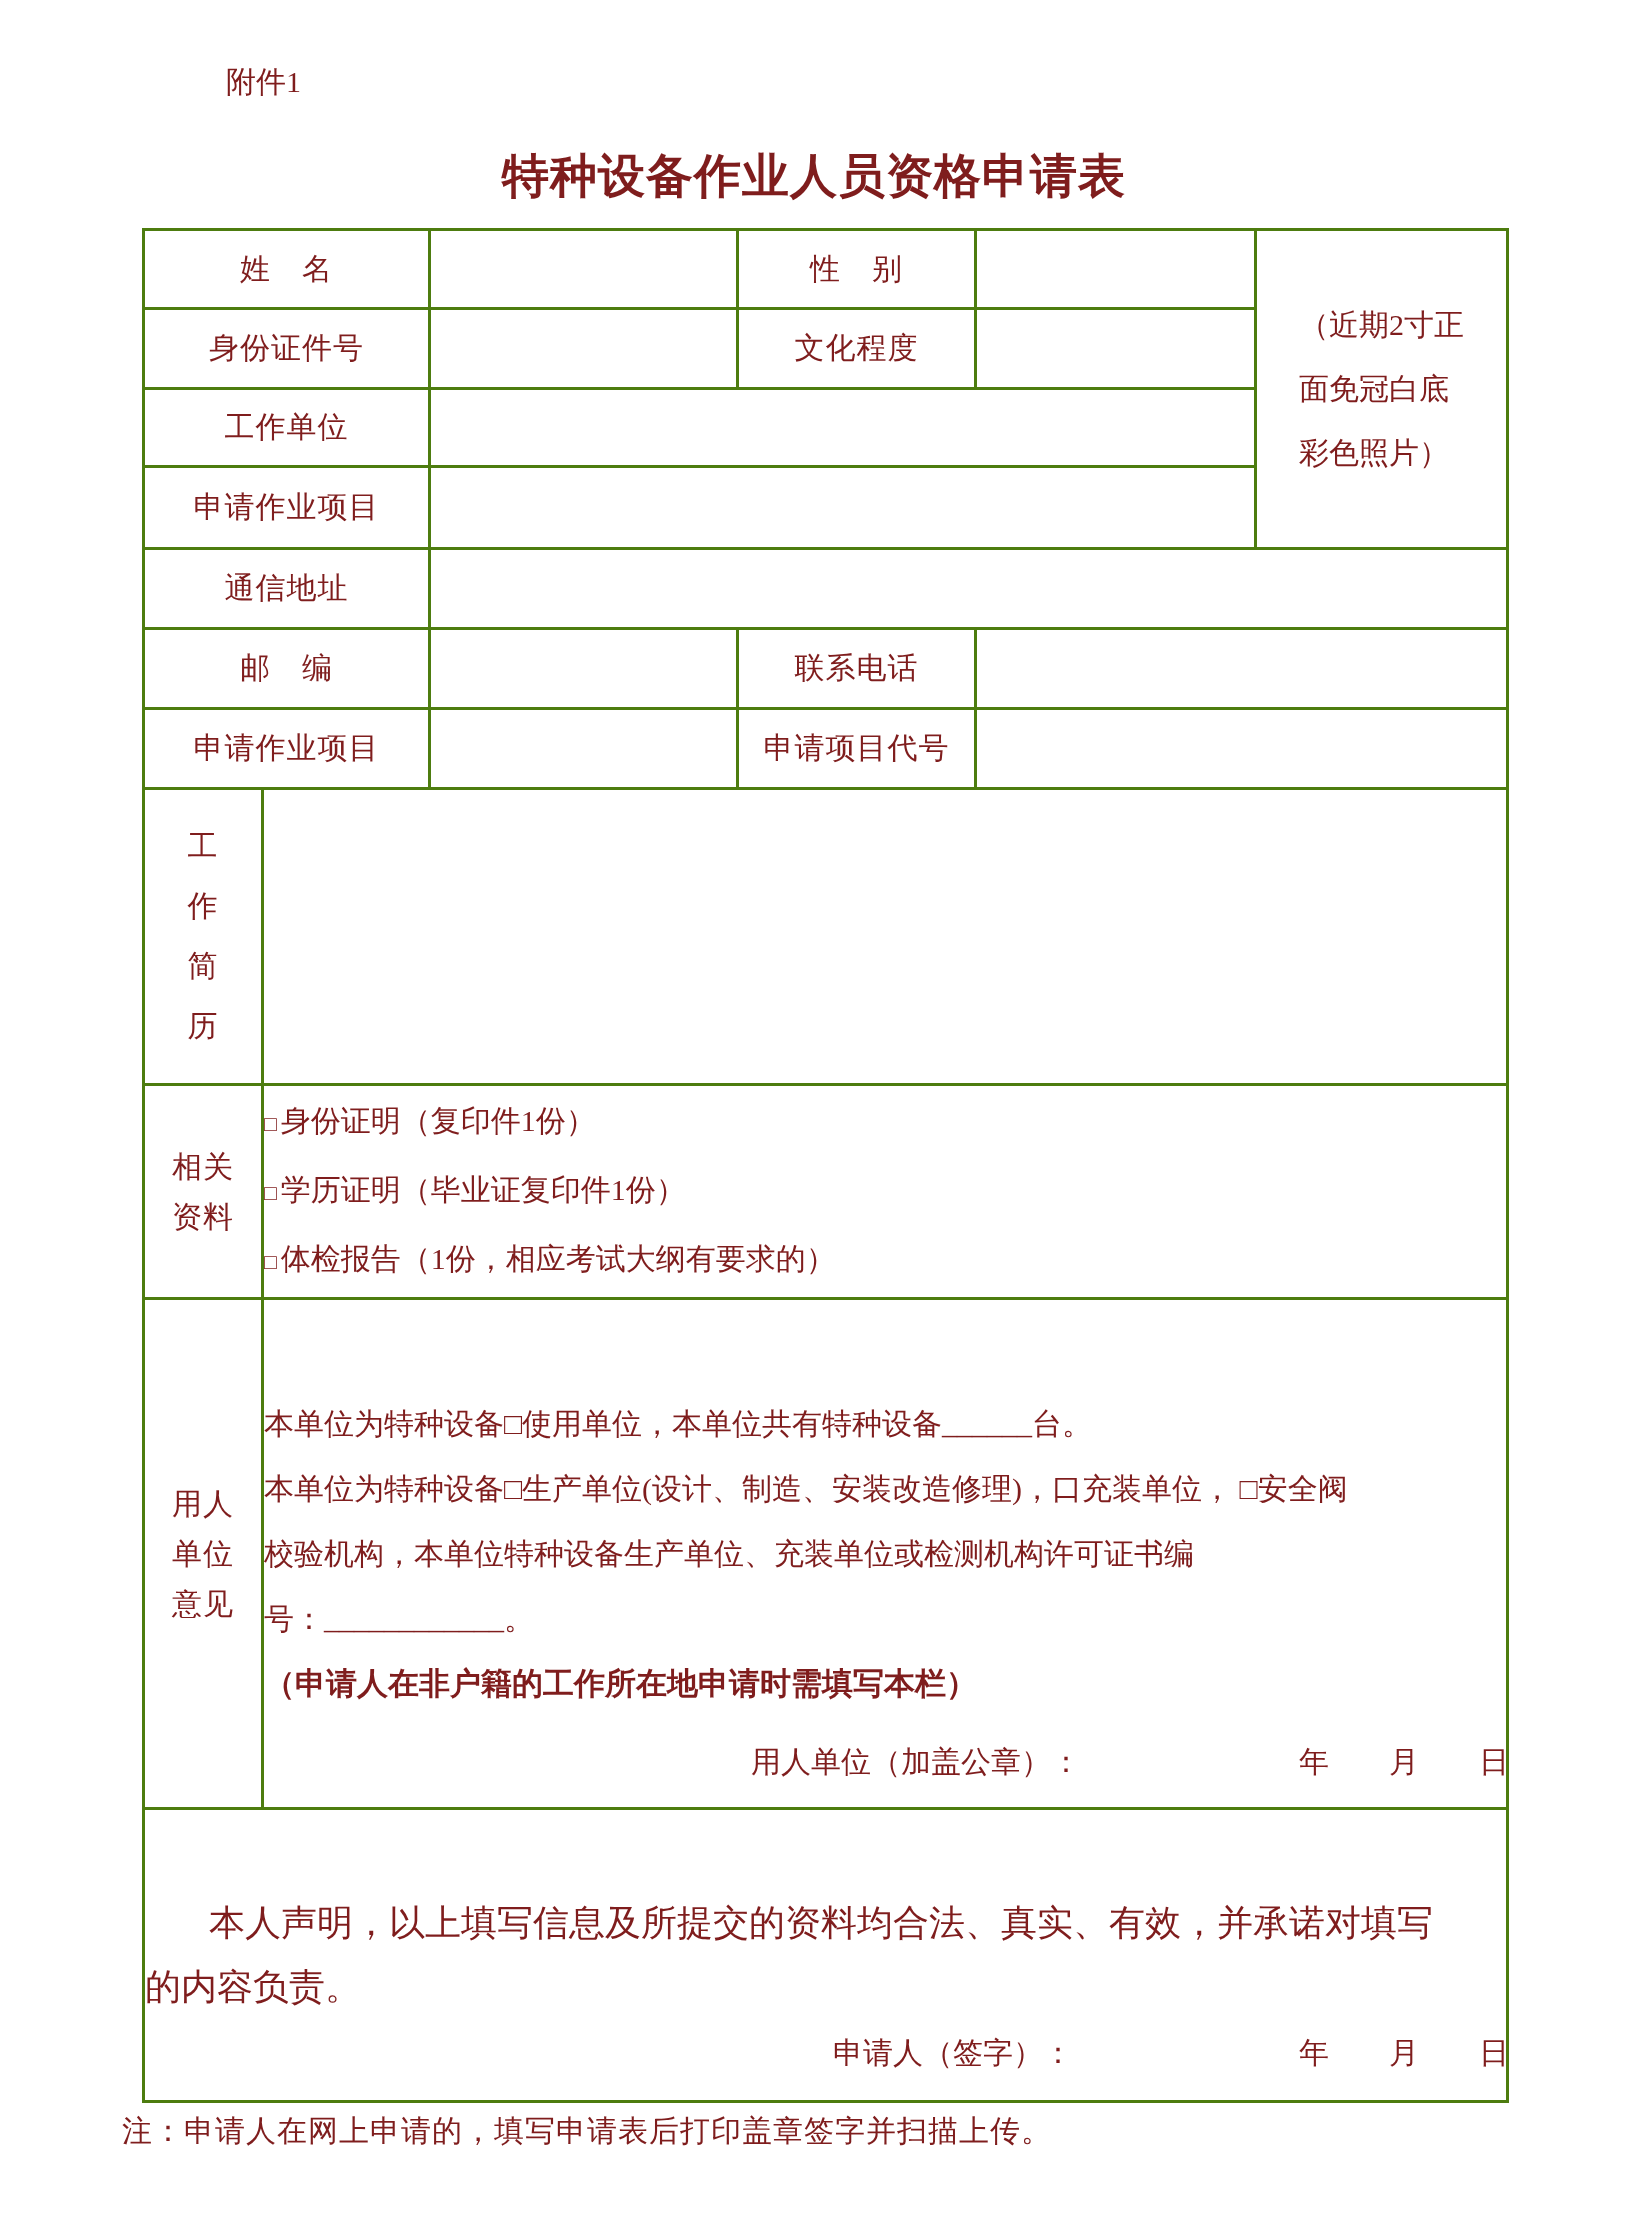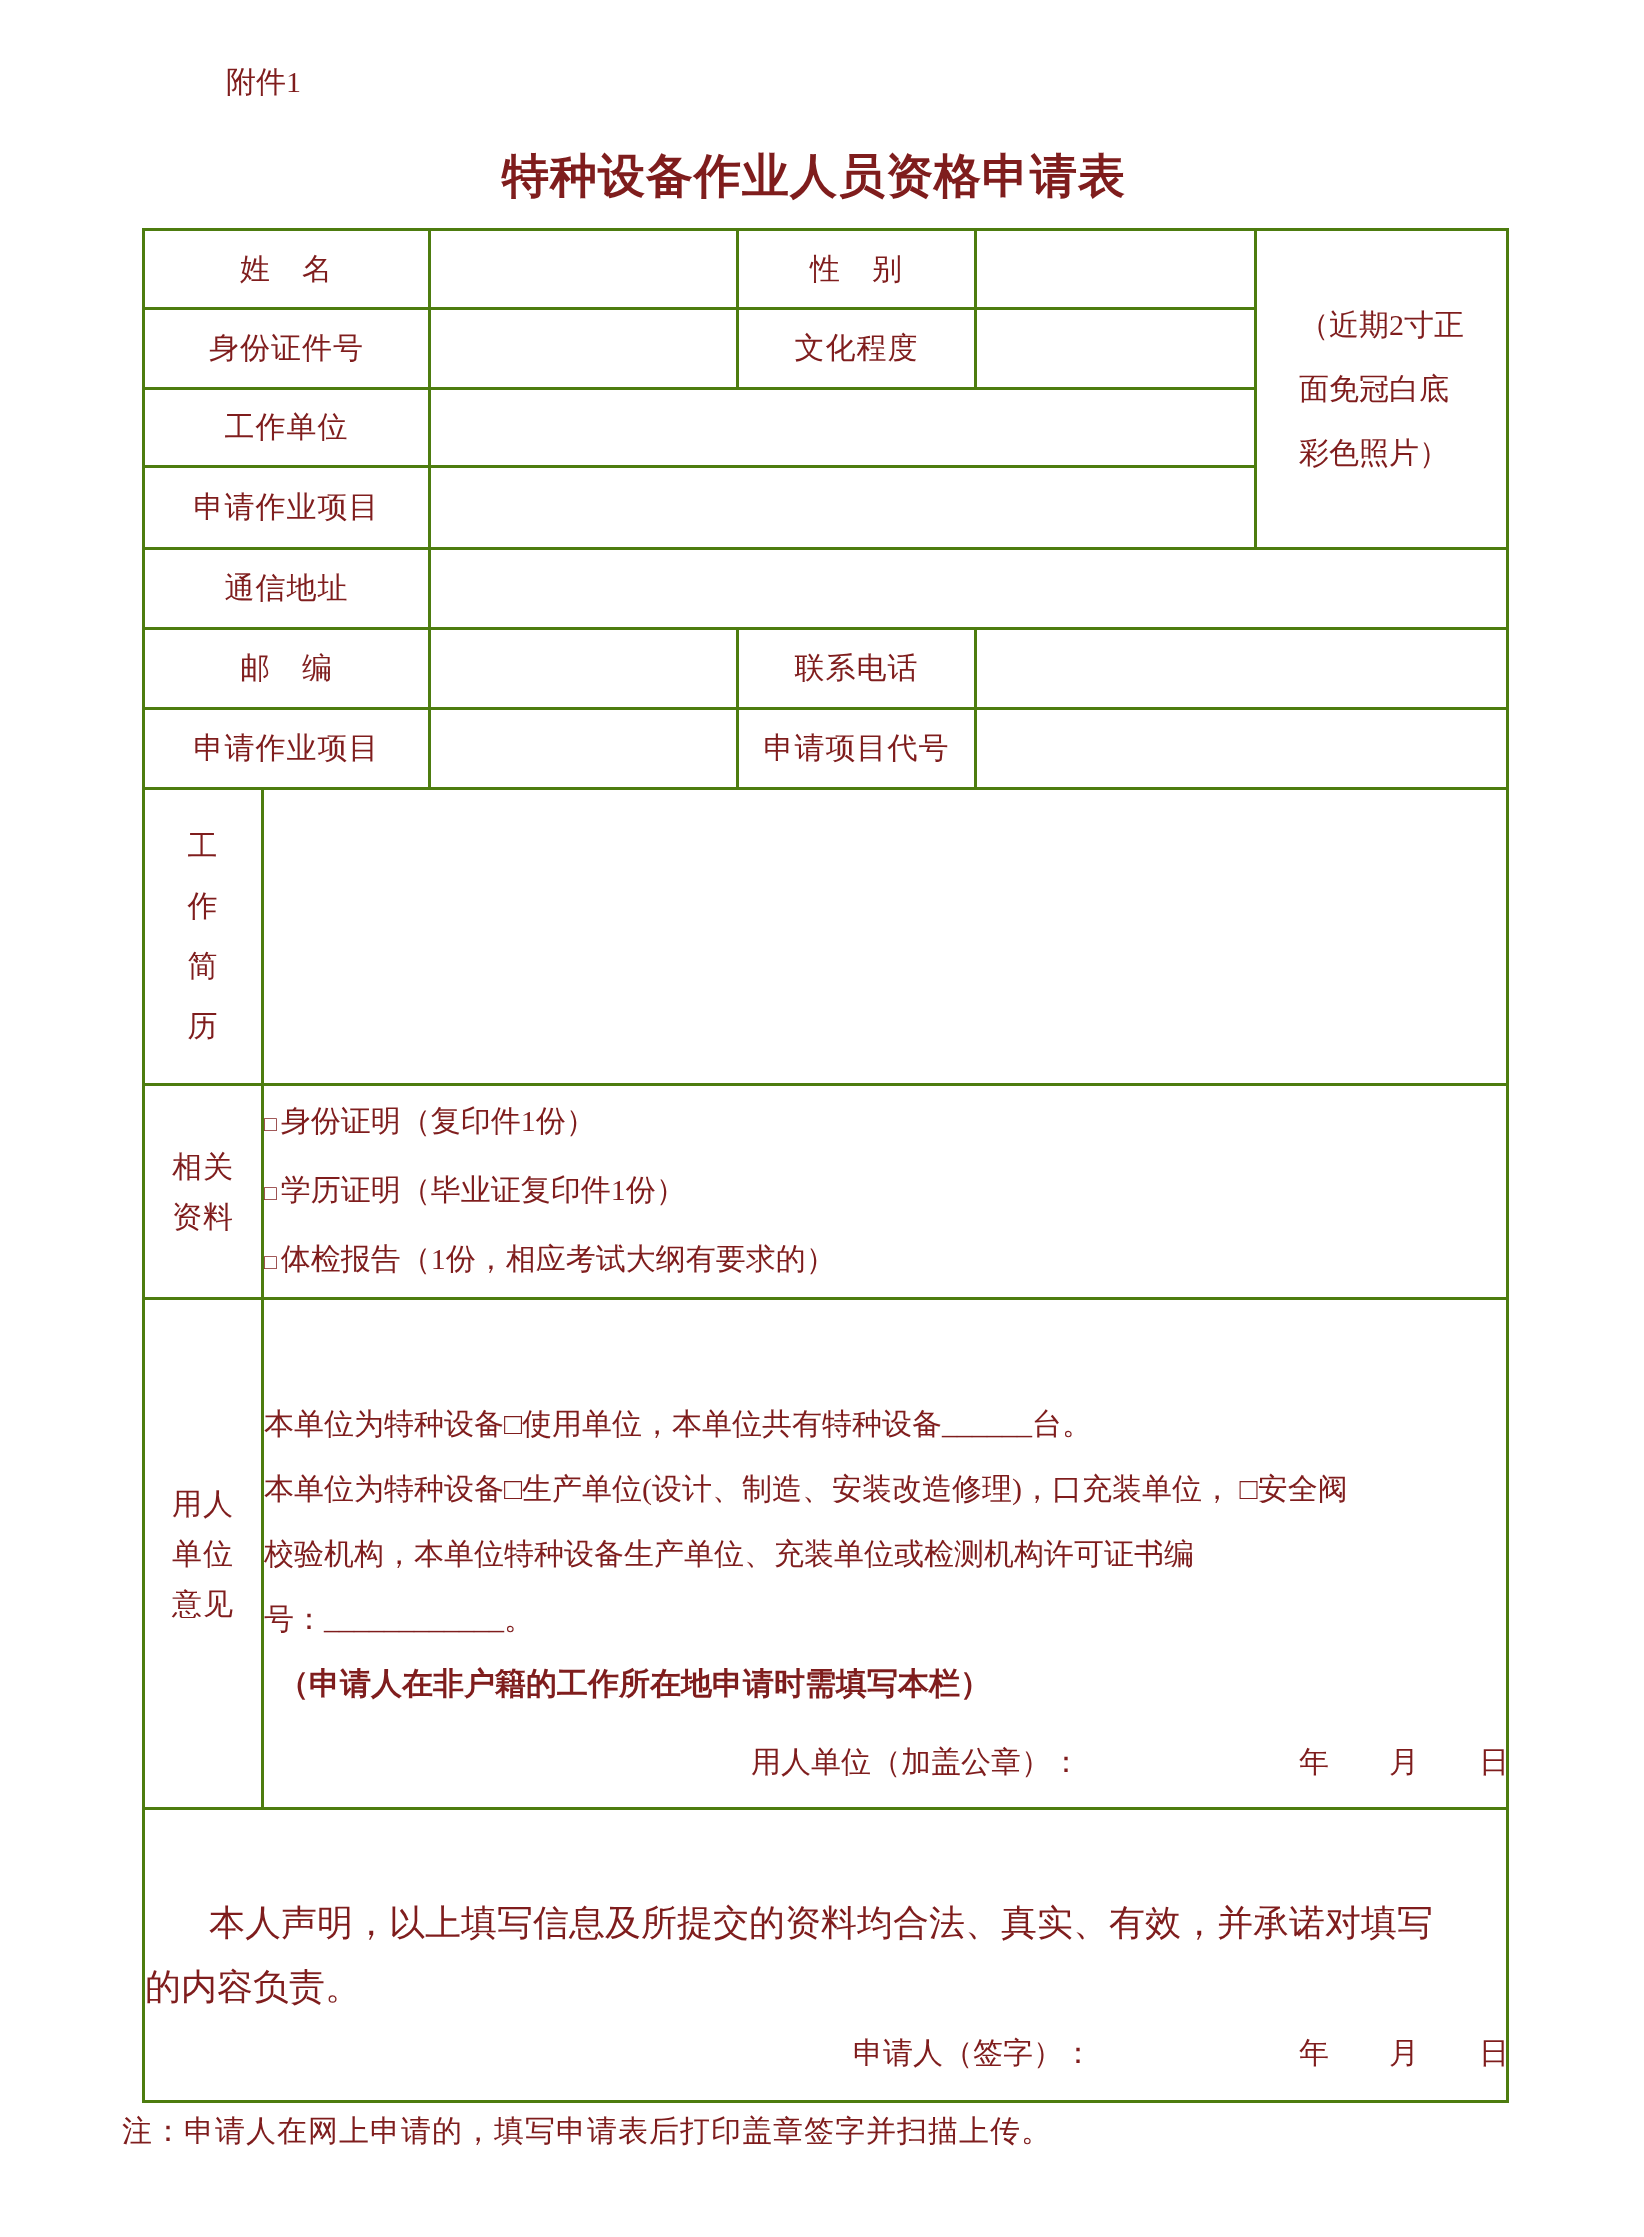--- a/index.html
+++ b/index.html
@@ -25,27 +25,27 @@
   .lbl { text-align:center; letter-spacing:1px; }
   .photo { vertical-align:middle; }
   .photo-note { width:max-content; margin:0 auto; text-align:left; line-height:64px; font-size:30px; }
   .vstack { display:flex; flex-direction:column; align-items:center; gap:19px; font-size:30px; }
   .stack50 div { line-height:50px; }
   .mats { padding-left:24px; vertical-align:middle; }
   .mat-item { line-height:66px; white-space:nowrap; }
   .cb { font-size:21px; margin-right:4px; }
   .opinion { position:relative; vertical-align:top; padding:6px 16px 0 24px; }
   .op-line { line-height:65px; white-space:nowrap; font-size:30px; }
-  .op-bold { font-weight:bold; font-size:31px;padding-left:14px; }
+  .op-bold { font-weight:bold; font-size:31px; }
   .sig { position:absolute; font-size:30px; white-space:nowrap;text-align:right; }
   .sig-emp { left:487px; bottom:24px; }
   .date-emp { left:1035px; bottom:24px; }
   .decl { position:relative; vertical-align:top; padding:30px 15px 0 14px; }
   .decl-text { margin:0; width:1298px; font-size:36px; line-height:64px; text-indent:64px; }
-  .sig-app { left:708px; bottom:26px; }
+  .sig-app { left:688px; bottom:26px; }
   .date-app { left:1154px; bottom:26px; }
   .note { position:absolute; left:122px; top:2111px; font-size:30px; letter-spacing:1px; }
 </style>
 </head>
 <body>
 
 <div class="page">
 
   <div class="attachment">附件1</div>
 

